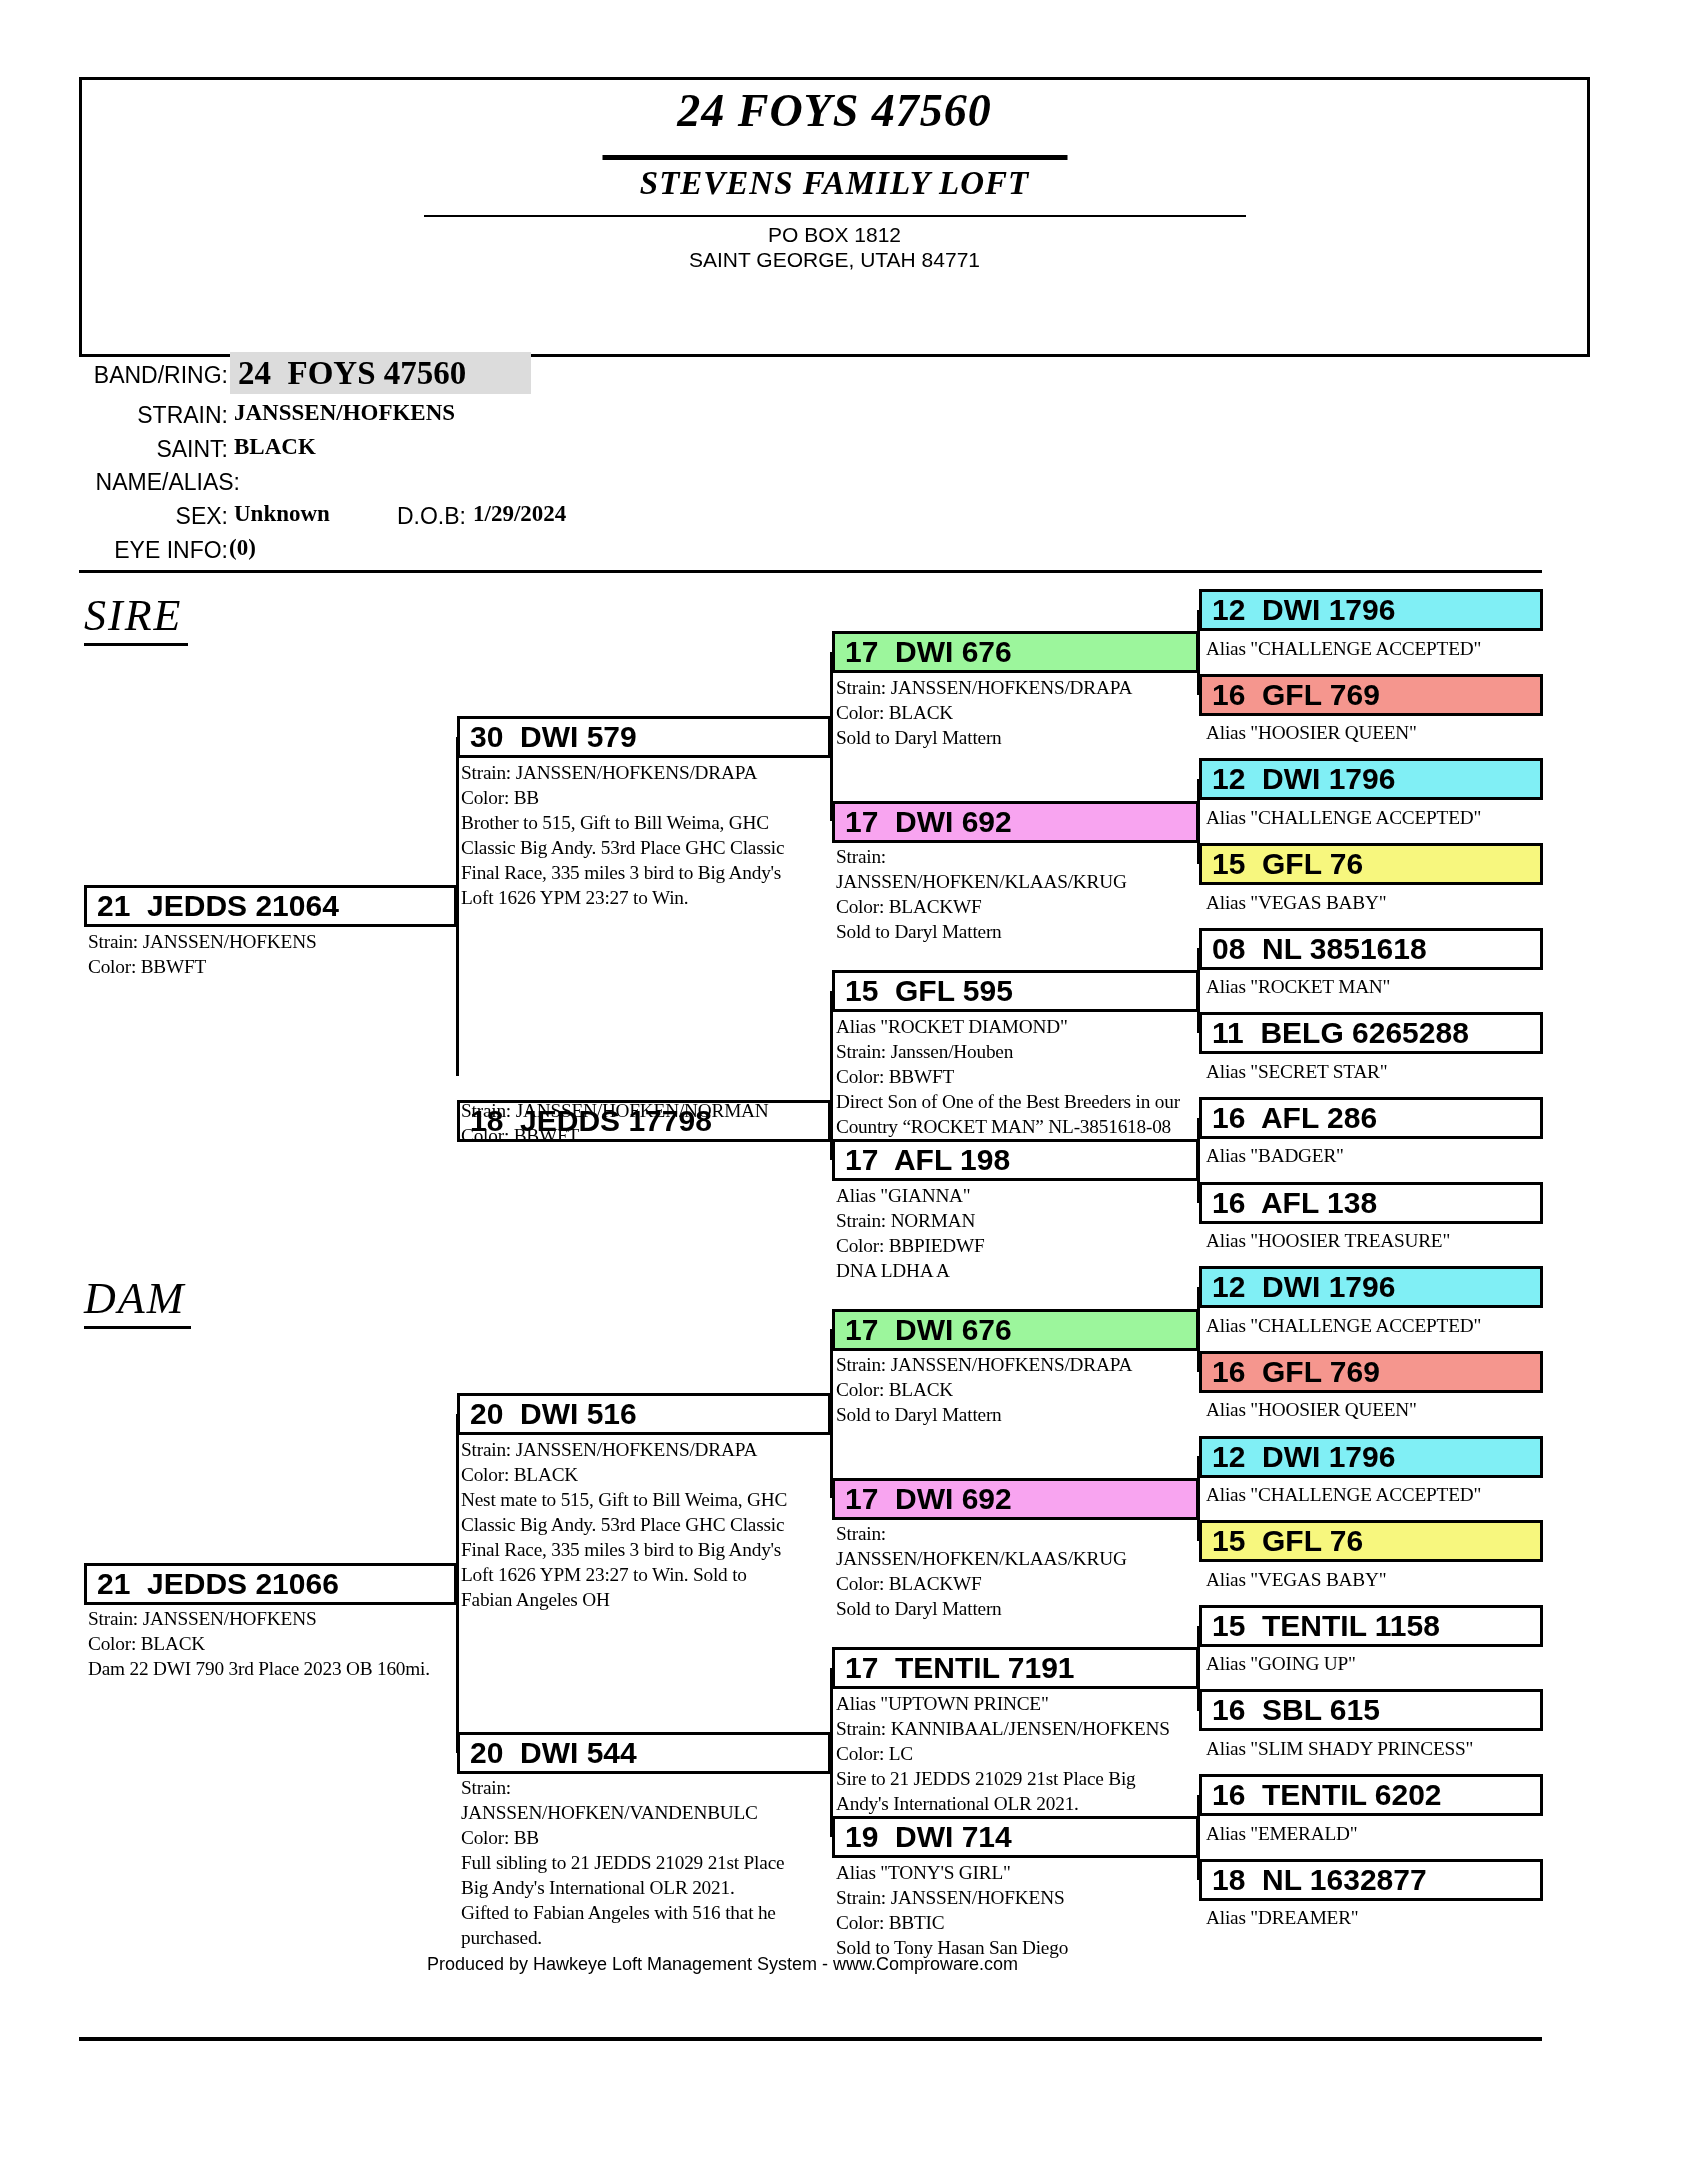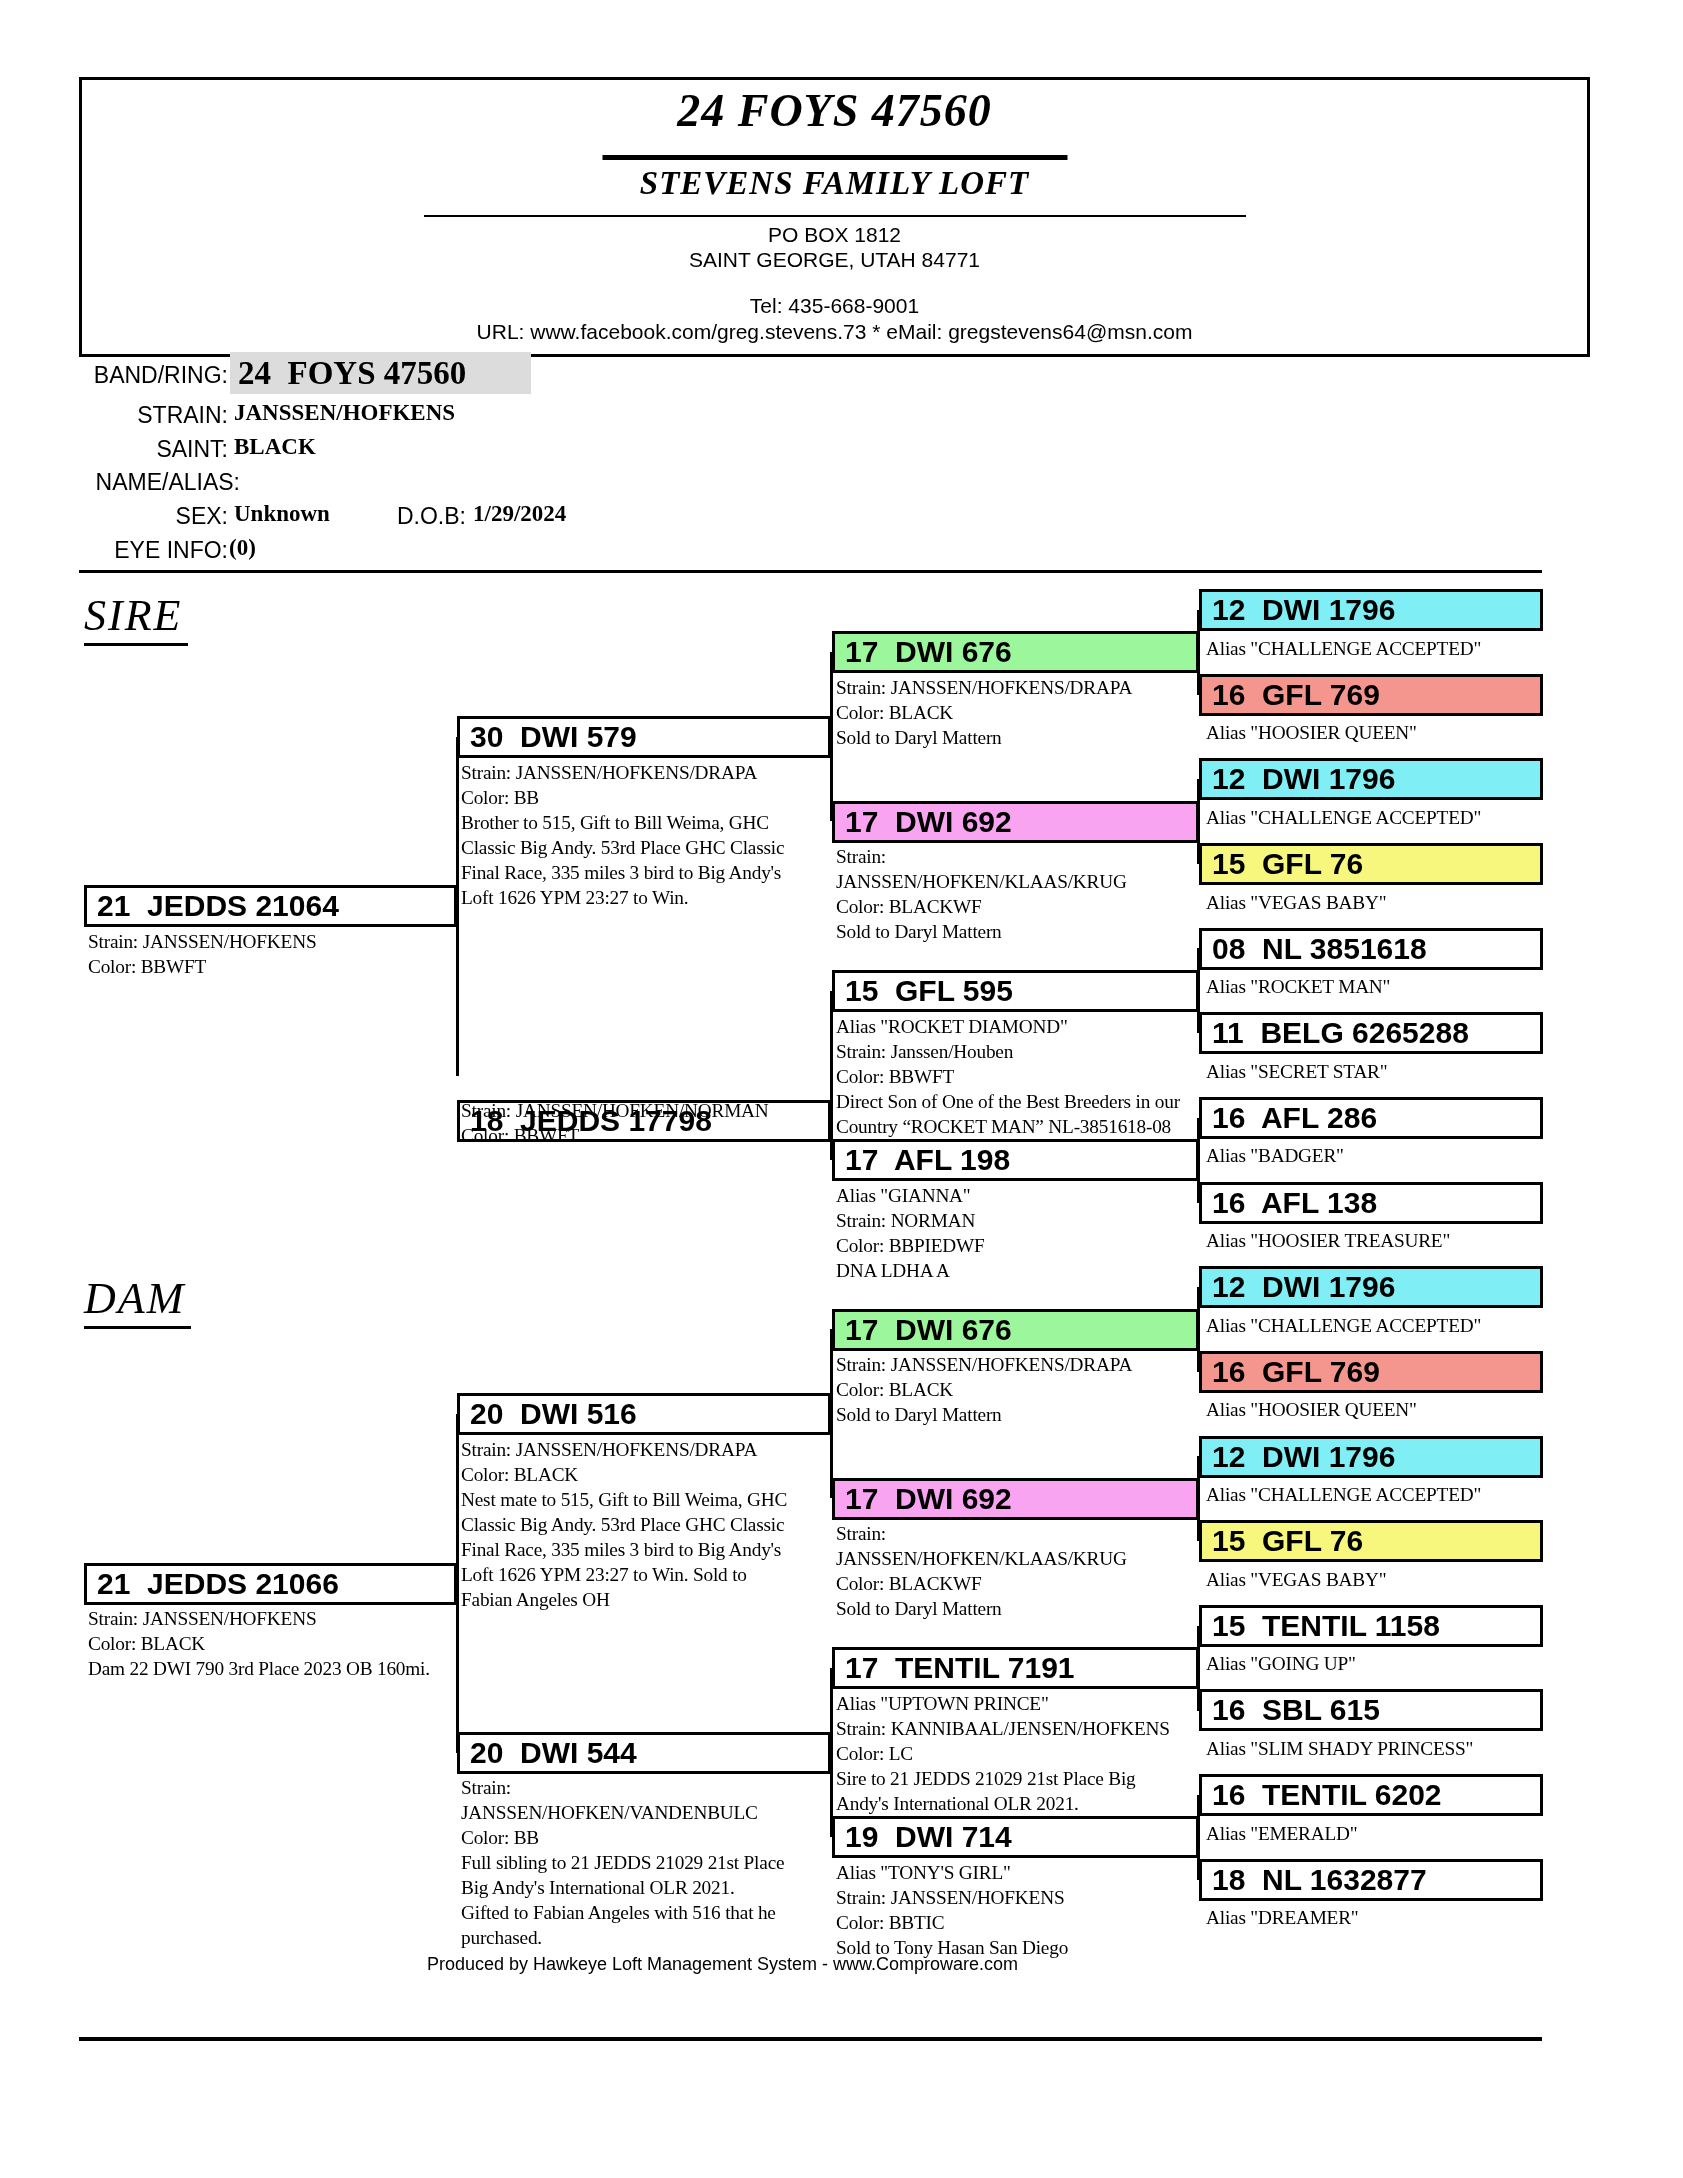--- a/index.html
+++ b/index.html
@@ -51,22 +51,20 @@
 
 <div class="page">
 
   <div class="header-box">
     <div class="hdr-title">24  FOYS 47560</div>
     <div class="hdr-title-underline"></div>
     <div class="hdr-loft">STEVENS FAMILY LOFT</div>
     <div class="hdr-thinline"></div>
     <div class="hdr-sans hdr-addr1">PO BOX 1812</div>
     <div class="hdr-sans hdr-addr2">SAINT GEORGE, UTAH 84771</div>
-    <div class="hdr-sans hdr-tel">Tel: 435-668-9001</div>
-    <div class="hdr-sans hdr-url">URL: www.facebook.com/greg.stevens.73 * eMail: gregstevens64@msn.com</div>
   </div>
 
   <div class="info-label" style="top:362px;">BAND/RING:</div>
   <div class="band-value">24  FOYS 47560</div>
 
   <div class="info-label" style="top:402px;">STRAIN:</div>
   <div class="info-value" style="top:400px;">JANSSEN/HOFKENS</div>
 
   <div class="info-label" style="top:436px;">SAINT:</div>
   <div class="info-value" style="top:434px;">BLACK</div>

